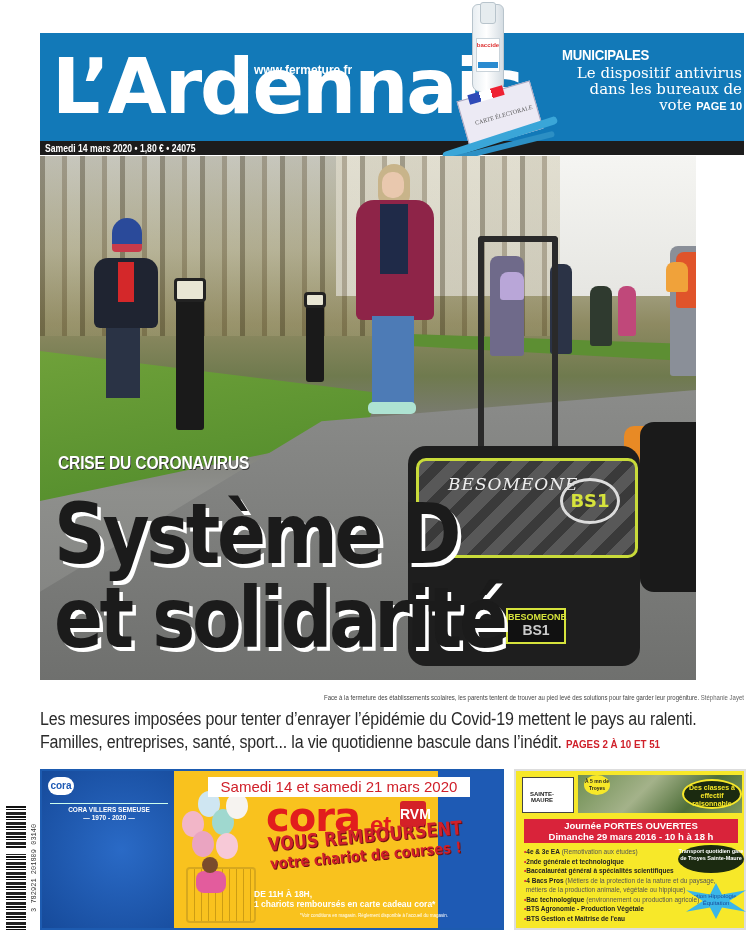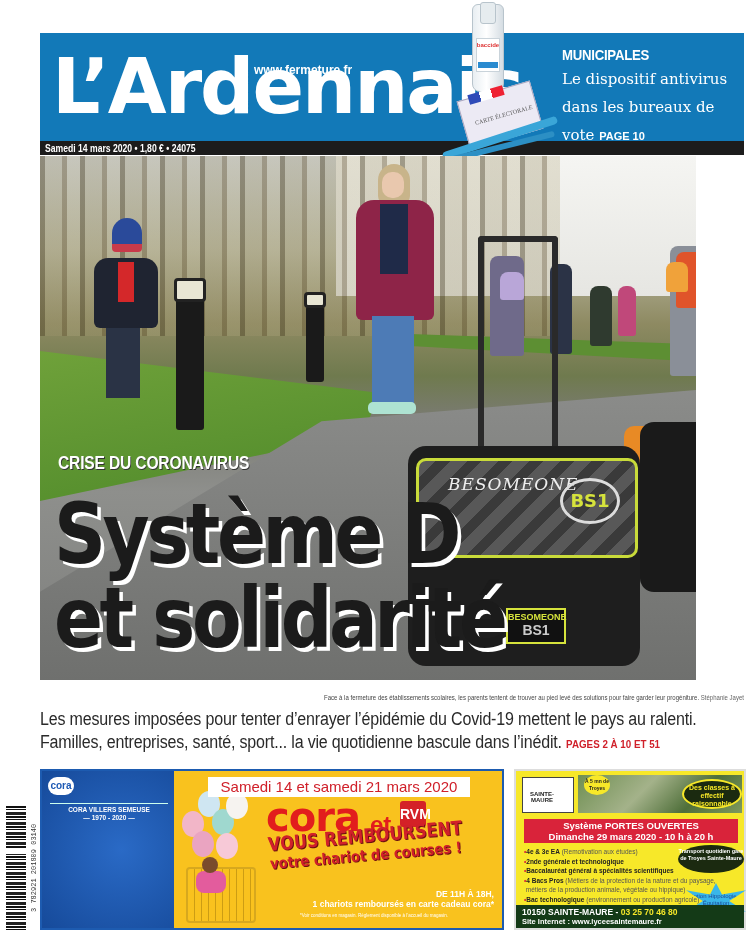--- a/index.html
+++ b/index.html
@@ -21,21 +21,21 @@
   .bottle-brand { position: absolute; left: 34px; top: 38px; width: 28px; font-size: 6px; color: #d33; font-weight: bold; text-align: center; }
   .bottle-blue { position: absolute; left: 38px; top: 58px; width: 20px; height: 6px; background: #2a8bd0; }
   .card { position: absolute; left: 22px; top: 86px; width: 76px; height: 50px; background: #eceaf4; border: 1px solid #a9a6bf; transform: rotate(-16deg); }
   .card-flag { position: absolute; left: 28px; top: 86px; width: 36px; height: 10px; transform: rotate(-16deg); background: linear-gradient(90deg,#2f4bb8 33%,#fff 33%,#fff 66%,#e23 66%); }
   .card-text { position: absolute; left: 34px; top: 108px; font-size: 6px; color: #555; transform: rotate(-16deg); font-family: "Liberation Serif", serif; }
   .pens { position: absolute; left: 0; top: 130px; width: 120px; height: 8px; background: #3aa6d8; transform: rotate(-18deg); border-radius: 4px; }
   .pens2 { position: absolute; left: 6px; top: 140px; width: 110px; height: 6px; background: #2c8fc4; transform: rotate(-14deg); border-radius: 3px; }
 
   .teaser { position: absolute; left: 562px; top: 46px; width: 180px; color: #fff; }
   .teaser-kicker { font-family: "Liberation Sans", sans-serif; font-weight: bold; font-size: 15px; letter-spacing: -0.3px; transform: scaleX(0.88); transform-origin: left; margin-bottom: 2px; }
-  .teaser-title { font-family: "DejaVu Serif", serif; font-size: 15px; line-height: 28px; }
+  .teaser-title { font-family: "DejaVu Serif", serif; font-size: 15px; line-height: 16px; text-align: right; }
   .teaser-page { font-family: "Liberation Sans", sans-serif; font-weight: bold; font-size: 11px; }
 
   
   .photo { position: absolute; left: 40px; top: 156px; width: 656px; height: 524px; overflow: hidden;
     background:
       linear-gradient(180deg, #cfd3d6 0%, #b8b7a0 18%, #8e8a62 32%, #6f7a4e 42%, #7a7b72 50%, #8e8f8c 64%, #7d7e7c 100%); padding-left: 46px; }
   .sky { position: absolute; right: 0; top: 0; width: 360px; height: 140px; background: linear-gradient(180deg,#f5f5f2,#e6e6e2); }
   .trees { position: absolute; left: 0; top: 0; width: 520px; height: 180px;
     background: repeating-linear-gradient(90deg, rgba(90,80,50,.55) 0 5px, rgba(160,150,110,.35) 5px 22px, rgba(110,95,60,.5) 22px 27px, rgba(180,170,130,.3) 27px 40px); }
   .grass { position: absolute; left: 0; top: 195px; width: 340px; height: 150px; background: linear-gradient(170deg,#6fa13a,#4f8a2a); clip-path: polygon(0 0,100% 28%,95% 55%,0 100%); }
@@ -81,28 +81,28 @@
     background: repeating-linear-gradient(180deg,#111 0 2px,#fff 2px 3px,#111 3px 4px,#fff 4px 6px,#222 6px 9px,#fff 9px 10px); border-right: 6px solid #fff; }
   .barcode-gap { position: absolute; left: 6px; top: 848px; width: 26px; height: 6px; background: #fff; }
   .barcode-num { position: absolute; left: 30px; top: 806px; width: 10px; height: 124px; font-size: 7px; color: #333; writing-mode: vertical-rl; transform: rotate(180deg); font-family: "Liberation Mono", monospace; text-align: center; }
 
   .ad-cora { position: absolute; left: 40px; top: 769px; width: 464px; height: 161px; border: 2px solid #1d5bb0; background: #1e5ab4; }
   .cora-left { position: absolute; left: 0; top: 0; width: 132px; height: 157px; background: radial-gradient(circle at 60% 50%,#2a6ac6,#164a9a); }
   .cora-logo { position: absolute; left: 6px; top: 6px; width: 26px; height: 18px; background: #fff; color: #1e5ab4; font-weight: bold; font-size: 10px; border-radius: 9px; text-align: center; line-height: 18px; }
   .cora-villers { position: absolute; left: 8px; top: 32px; width: 118px; text-align: center; color: #fff; font-size: 6.5px; font-weight: bold; line-height: 8px; border-top: 1px solid #cfe; padding-top: 2px; }
   .cora-50 { position: absolute; left: 10px; top: 44px; width: 110px; text-align: center; font-size: 58px; font-weight: bold; font-family: "DejaVu Sans", sans-serif; color: transparent; background: linear-gradient(90deg,#f2d23a,#e7499b,#42c6a9,#f3a02b,#6d5ad8); -webkit-background-clip: text; background-clip: text; line-height: 70px; }
   .cora-ans { position: absolute; left: 10px; top: 112px; width: 110px; text-align: center; font-size: 34px; color: #e8e0f5; font-family: "DejaVu Sans", sans-serif; letter-spacing: 4px; line-height: 40px; }
-  .cora-right { position: absolute; left: 132px; top: 0; width: 328px; height: 157px; background: #f9c21e; }
+  .cora-right { position: absolute; left: 132px; top: 0; width: 264px; height: 157px; background: #f9c21e; }
   .cora-date { position: absolute; left: 34px; top: 6px; width: 262px; height: 20px; background: #fff; color: #d0202a; font-size: 15px; text-align: center; line-height: 20px; }
   .cora-brand { position: absolute; left: 92px; top: 26px; color: #e21d1d; font-weight: bold; font-size: 40px; font-family: "DejaVu Sans", sans-serif; line-height: 40px; letter-spacing: -1px; }
   .cora-et { position: absolute; left: 196px; top: 40px; color: #e21d1d; font-weight: bold; font-size: 24px; text-align: center; }
   .rvm { position: absolute; left: 226px; top: 30px; width: 26px; height: 26px; background: #d42127; border-radius: 3px; color: #fff; font-size: 14px; font-weight: bold; text-align: left; line-height: 26px; }
   .cora-offer1 { position: absolute; left: 94px; top: 62px; color: #d0202a; font-weight: bold; font-size: 19px; font-family: "DejaVu Sans", sans-serif; transform: rotate(-5deg) scaleX(0.85); transform-origin: left; white-space: nowrap; text-shadow: 1px 1px 0 #6a1010; }
   .cora-offer2 { position: absolute; left: 96px; top: 84px; color: #d0202a; font-weight: bold; font-size: 15px; font-family: "DejaVu Sans", sans-serif; transform: rotate(-5deg) scaleX(0.88); transform-origin: left; white-space: nowrap; text-shadow: 1px 1px 0 #6a1010; }
-  .cora-hours { position: absolute; left: 80px; top: 118px; width: 240px; text-align: right; color: #fff; font-size: 8.5px; font-weight: bold; line-height: 10px; }
+  .cora-hours { position: absolute; left: 80px; top: 118px; width: 240px; text-align: left; color: #fff; font-size: 8.5px; font-weight: bold; line-height: 10px; }
   .cora-fine { position: absolute; left: 80px; top: 142px; width: 240px; text-align: center; color: #fff; font-size: 4.5px; }
   .balloons { position: absolute; left: 8px; top: 20px; width: 70px; height: 80px; }
   .balloon { position: absolute; width: 22px; height: 26px; border-radius: 50%; }
   .woman-cart { position: absolute; left: 12px; top: 96px; width: 70px; height: 56px; border: 2px solid #d7a81e; border-radius: 4px; background: repeating-linear-gradient(90deg,transparent 0 6px,rgba(160,120,10,.5) 6px 7px); }
   .woman-cart-body { position: absolute; left: 22px; top: 100px; width: 30px; height: 22px; background: #e35c9d; border-radius: 8px; }
   .woman-cart-head { position: absolute; left: 28px; top: 86px; width: 16px; height: 16px; background: #7a4b2c; border-radius: 50%; }
 
   .ad-lycee { position: absolute; left: 514px; top: 769px; width: 232px; height: 161px; background: #f7e829; border: 2px solid #ddd; }
   .ly-logo { position: absolute; left: 6px; top: 6px; width: 52px; height: 36px; background: #fff; border: 1px solid #444; font-size: 6px; color: #333; text-align: center; padding-top: 24px; }
   .ly-logo-name { position: absolute; left: 4px; top: 20px; width: 44px; font-size: 6px; font-weight: bold; color: #222; text-align: center; }
@@ -259,32 +259,28 @@
   </div>
 </div>
 
 <div class="ad-lycee">
   <div class="ly-logo"></div>
   <div class="ly-logo-name">SAINTE-MAURE</div>
   <div class="ly-photo"></div>
   <div class="ly-badge">À 5 mn de Troyes</div>
   <div class="ly-oval">Des classes à effectif raisonnable</div>
   <div class="ly-banner">
-    <div><span>Système </span><span class="big">PORTES OUVERTES</span></div>
-    <div>Dimanche 29 mars 2020 - 10 h à 20 h</div>
+    <div><span>Journée </span><span class="big">PORTES OUVERTES</span></div>
+    <div>Dimanche 29 mars 2016 - 10 h à 18 h</div>
   </div>
   <ul class="ly-list">
     <li><span class="dot">•</span><b>4e &amp; 3e EA</b> <span class="light">(Remotivation aux études)</span></li>
     <li><span class="dot">•</span><b>2nde générale et technologique</b></li>
     <li><span class="dot">•</span><b>Baccalauréat général à spécialités scientifiques</b></li>
     <li><span class="dot">•</span><b>4 Bacs Pros</b> <span class="light">(Métiers de la protection de la nature et du paysage,</span></li>
     <li>&nbsp;<span class="light">métiers de la production animale, végétale ou hippique)</span></li>
     <li><span class="dot">•</span><b>Bac technologique</b> <span class="light">(environnement ou production agricole)</span></li>
     <li><span class="dot">•</span><b>BTS Agronomie - Production Végétale</b></li>
     <li><span class="dot">•</span><b>BTS Gestion et Maîtrise de l'eau</b></li>
   </ul>
   <div class="ly-transport">Transport quotidien gare de Troyes Sainte-Maure</div>
   <div class="ly-star">Option Hippologie et Équitation</div>
-  <div class="ly-footer">
-    <div><span>10150 SAINTE-MAURE - </span><span class="phone">03 25 70 46 80</span></div>
-    <div class="site">Site Internet : www.lycеesaintemaure.fr</div>
-  </div>
 </div>
 
 </body></html>

